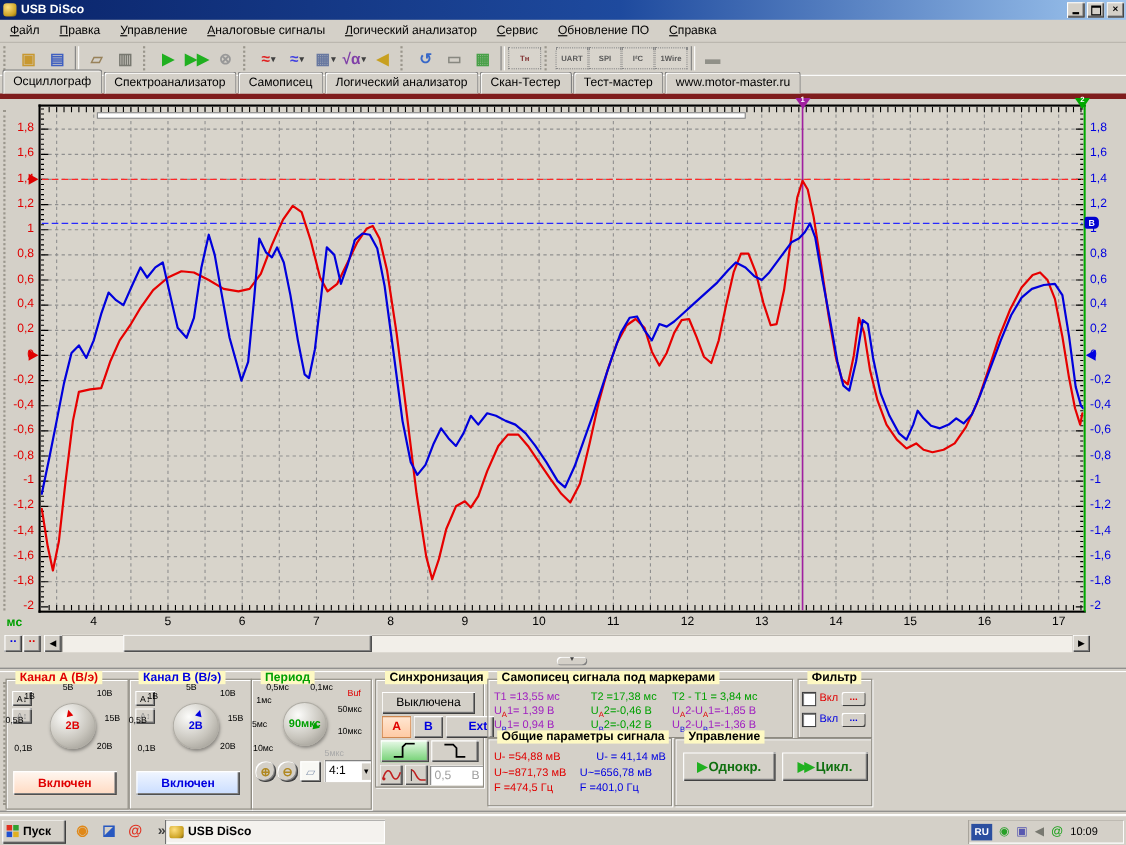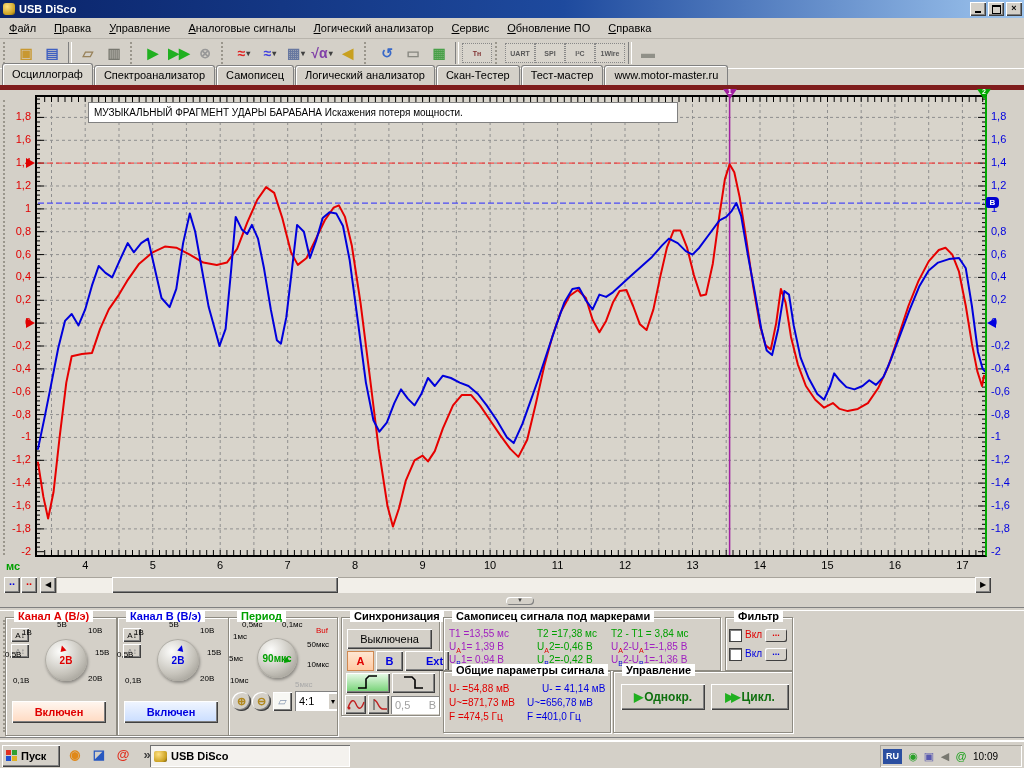--- a/index.html
+++ b/index.html
@@ -42,21 +42,21 @@
   .btag{position:absolute;background:#0000d0;color:#fff;font-size:8px;font-weight:bold;width:13px;height:11px;line-height:11px;text-align:center;border-radius:2px 4px 4px 2px;}
   
   .sbtn{position:absolute;height:16px;background:#d4d0c8;box-shadow:inset 1px 1px 0 #fff,inset -1px -1px 0 #404040,inset -2px -2px 0 #808080;font-size:8px;text-align:center;line-height:15px;}
   #sb-track{position:absolute;left:56px;top:577px;width:919px;height:16px;background:#f2efe9;box-shadow:inset 1px 1px 0 #a8a49c;}
   #sb-thumb{position:absolute;left:112px;top:577px;width:226px;height:16px;background:#d4d0c8;box-shadow:inset 1px 1px 0 #fff,inset -1px -1px 0 #404040,inset -2px -2px 0 #808080;}
   #collapse-btn{position:absolute;left:506px;top:597px;width:28px;height:8px;background:#d4d0c8;box-shadow:inset 1px 1px 0 #fff,inset -1px -1px 0 #808080;border-radius:4px;font-size:6px;line-height:7px;text-align:center;color:#404040;}
   .vgrip{position:absolute;border-left:2px dotted #9a968c;width:2px;}
   .hsep{position:absolute;left:0;width:1024px;height:2px;border-top:1px solid #808080;border-bottom:1px solid #fff;}
   
   .gbox{position:absolute;border:1px solid #8e8b82;box-shadow:inset 1px 1px 0 #fff,1px 1px 0 #fff;}
-  .gbox .legend{position:absolute;top:-8px;left:8px;background:#ffffff;padding:0 4px;font-weight:bold;font-size:11px;white-space:nowrap;text-align:right;}
+  .gbox .legend{position:absolute;top:-8px;left:8px;background:#fef9c3;padding:0 4px;font-weight:bold;font-size:11px;white-space:nowrap;text-align:right;}
   .btn3d{position:absolute;background:#d4d0c8;box-shadow:inset 1px 1px 0 #fff,inset -1px -1px 0 #404040,inset -2px -2px 0 #808080;display:flex;align-items:center;justify-content:center;font-size:11px;}
   .knob{position:absolute;border-radius:50%;background:radial-gradient(circle at 35% 30%,#fcfcfa,#c8c5bd 55%,#908d85);box-shadow:1px 2px 3px rgba(0,0,0,.35),inset 0 0 0 1px #b0ada5;}
   .knob-center{position:absolute;left:0;top:0;width:100%;height:100%;display:flex;align-items:center;justify-content:center;font-size:10px;font-weight:bold;}
   .klab{position:absolute;font-size:8px;color:#000;white-space:nowrap;}
   .kptr{position:absolute;font-size:8px;}
   .cell{position:absolute;font-size:10px;white-space:nowrap;}
   .cell sub{font-size:7px;}
   .chk{position:absolute;width:11px;height:11px;background:#fff;box-shadow:inset 1px 1px 0 #808080,inset -1px -1px 0 #fff;border:1px solid #404040;}
   .dots-btn{position:absolute;width:22px;height:13px;background:#d4d0c8;box-shadow:inset 1px 1px 0 #fff,inset -1px -1px 0 #404040;font-size:9px;font-weight:bold;text-align:center;line-height:9px;border-radius:2px;}
   
@@ -717,21 +717,20 @@
           <line x1="945" y1="6.7" x2="948" y2="6.7" stroke="#000"></line>
           <line x1="0" y1="2.1" x2="3" y2="2.1" stroke="#000"></line>
           <line x1="945" y1="2.1" x2="948" y2="2.1" stroke="#000"></line>
           <line x1="1" y1="66.1" x2="947" y2="66.1" stroke="#ff2828" stroke-dasharray="6 3"></line>
           <line x1="1" y1="106.1" x2="947" y2="106.1" stroke="#2828ff" stroke-dasharray="6 3"></line>
           <line x1="692.6" y1="0" x2="692.6" y2="458" stroke="#a020a0" stroke-width="1.5"></line>
           <polyline points="1.0,365.6 6.4,399.9 11.1,421.6 16.5,395.3 22.6,340.4 29.3,285.6 34.7,259.3 44.9,257.0 55.0,255.9 63.1,231.9 71.8,212.4 82.0,197.6 90.1,183.9 102.2,166.7 115.7,155.3 127.9,149.6 139.3,150.7 152.8,157.6 166.3,165.6 179.8,167.9 189.9,165.6 200.1,151.9 210.2,125.6 220.3,102.7 229.1,90.1 237.2,95.9 245.3,121.0 254.0,155.3 260.8,167.9 269.6,161.0 279.0,141.6 287.8,123.3 296.5,110.7 301.9,108.4 308.0,119.9 314.8,148.4 323.5,205.6 333.0,281.0 341.7,351.9 350.5,409.0 355.9,429.6 362.0,411.3 368.7,383.9 377.5,363.3 385.6,358.7 391.0,364.4 397.8,354.1 405.9,331.3 416.0,308.4 424.7,298.1 434.2,298.1 443.0,308.4 453.1,323.3 463.2,338.1 473.3,351.9 481.4,359.9 490.2,342.7 499.0,306.1 507.1,269.6 515.2,239.9 523.9,214.7 532.7,198.7 540.8,193.0 548.9,201.0 555.6,222.7 562.4,235.3 569.1,223.9 575.9,205.6 582.6,194.1 589.4,193.0 596.1,209.0 602.9,227.3 609.6,233.0 616.4,212.4 623.1,180.4 629.9,150.7 636.6,133.6 643.4,133.6 650.1,150.7 656.9,178.1 663.6,198.7 669.0,197.6 675.8,166.7 682.5,117.6 687.9,82.1 692.6,67.3 697.3,75.3 702.7,100.4 709.5,143.9 716.2,189.6 723.0,228.4 728.4,247.9 733.8,252.4 739.2,226.1 743.9,191.9 748.6,205.6 754.0,239.9 760.8,267.3 768.9,289.0 778.3,302.7 787.1,310.7 795.9,306.1 802.6,311.9 810.7,314.1 820.8,311.9 830.9,306.1 841.1,291.3 851.2,269.6 861.3,239.9 871.4,209.0 881.5,183.9 891.7,164.4 901.8,153.0 908.5,150.7 915.3,157.6 922.0,174.7 928.8,209.0 934.9,246.7 940.3,274.1 945.0,289.0 947.0,278.7" fill="none" stroke="#e60000" stroke-width="2" stroke-linejoin="round" stroke-linecap="round"></polyline>
           <polyline points="1.0,351.9 7.7,319.9 14.5,285.6 21.2,251.3 28.0,223.9 34.7,217.0 41.5,228.4 48.2,212.4 55.0,188.4 61.7,169.0 68.5,175.9 75.2,180.4 83.3,162.1 90.7,146.1 96.8,155.3 104.2,146.1 111.0,141.6 117.7,171.3 124.5,201.0 132.6,210.1 139.3,191.9 146.1,146.1 152.8,116.4 158.2,134.7 164.3,169.0 171.7,210.1 177.8,231.9 182.5,249.0 188.6,231.9 194.0,174.7 198.7,119.9 204.8,132.4 210.2,137.0 214.9,127.9 221.0,141.6 227.0,171.3 233.8,212.4 239.9,243.3 243.9,246.7 249.3,220.4 254.7,174.7 260.1,127.9 266.9,134.7 272.9,161.0 279.0,143.9 285.7,121.0 292.5,115.3 299.2,116.4 306.0,129.0 312.7,163.3 320.8,223.9 328.9,285.6 336.4,323.3 342.4,334.7 349.8,325.6 357.3,306.1 364.0,292.4 370.8,301.6 377.5,308.4 384.3,297.0 391.0,281.0 397.8,289.0 405.9,278.7 413.9,281.0 422.7,285.6 431.5,289.0 440.9,297.0 449.7,308.4 459.8,323.3 470.0,340.4 476.7,346.1 485.5,326.7 493.6,303.9 501.7,281.0 510.4,254.7 519.2,228.4 527.3,205.6 535.4,191.9 542.1,190.7 548.9,203.3 555.6,212.4 562.4,197.6 569.1,199.9 575.9,195.3 584.7,187.3 594.8,178.1 604.9,169.0 615.0,159.9 625.1,148.4 631.9,141.6 640.7,146.1 648.8,154.1 655.5,157.6 662.3,150.7 672.4,137.0 682.5,123.3 689.2,119.9 694.6,114.1 699.4,106.1 704.1,118.7 710.8,157.6 717.6,194.1 724.3,231.9 729.7,253.6 735.1,258.1 741.2,231.9 747.3,194.1 752.0,197.6 756.7,228.4 763.5,260.4 771.6,281.0 780.3,297.0 787.1,302.7 793.2,289.0 797.2,276.4 802.6,283.3 809.4,290.1 817.4,292.4 825.5,289.0 832.3,283.3 839.0,287.9 846.5,279.9 853.9,262.7 863.3,237.6 872.8,212.4 882.2,189.6 891.7,173.6 901.1,165.6 911.9,162.1 922.0,161.0 928.8,171.3 934.9,209.0 940.9,254.7 945.7,271.9 947.7,274.1" fill="none" stroke="#0000dc" stroke-width="2" stroke-linejoin="round" stroke-linecap="round"></polyline>
         </svg></div>
     <div id="annotation">
-      <div>МУЗЫКАЛЬНЫЙ  ФРАГМЕНТ  УДАРЫ  БАРАБАНА  Искажения  потеря  мощности.</div>
     </div>
     <div id="ms-label">мс</div>
     <div id="sb-track"></div>
     <div id="sb-thumb"></div>
     <div id="collapse-btn">▼</div>
   </div>
   <div class="hsep" style="top:607px;"></div>
   <div id="controls">
     <div class="vgrip" style="left:3px;top:620px;height:112px;"></div>
   </div>

